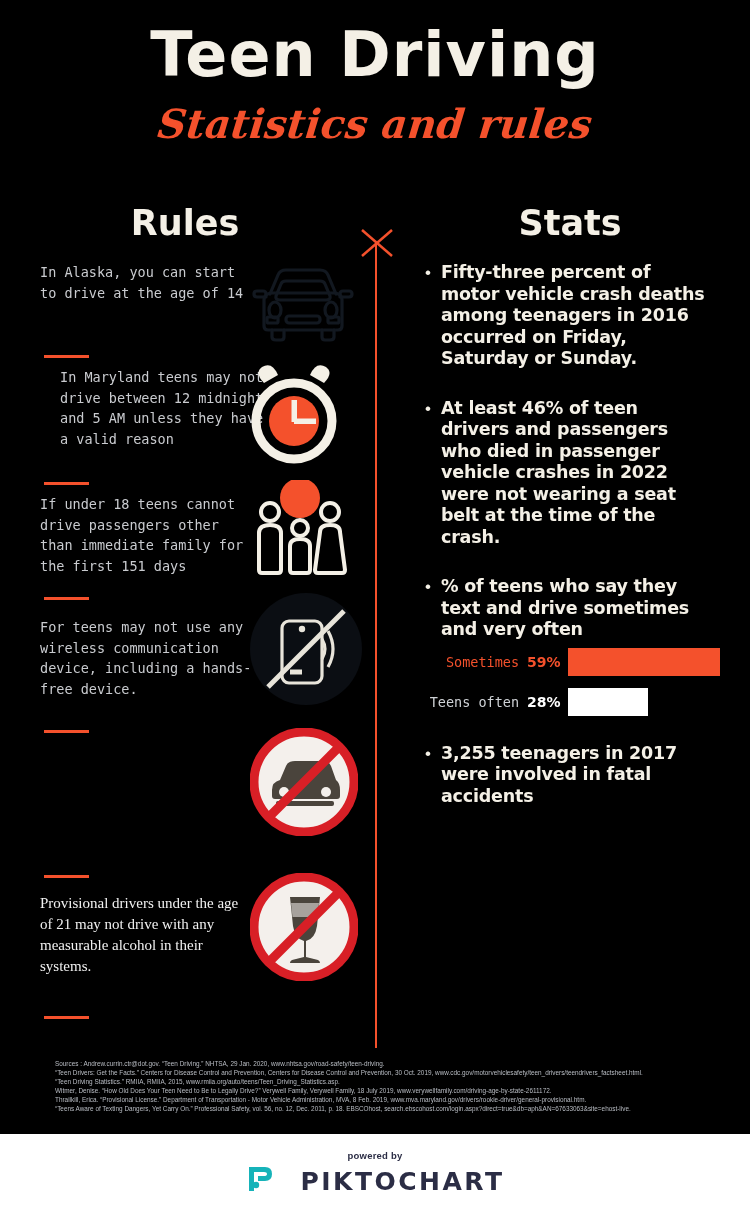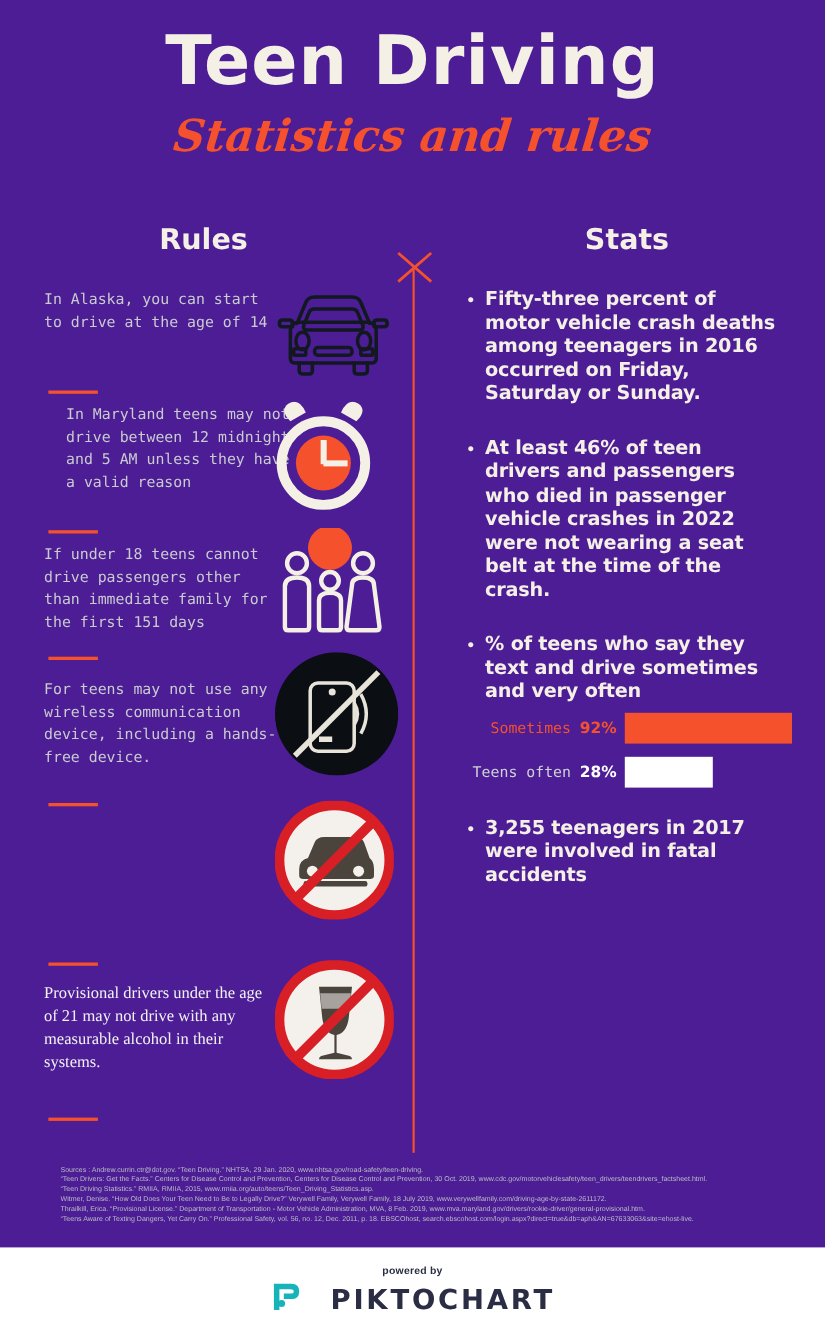--- a/index.html
+++ b/index.html
@@ -3,42 +3,42 @@
 <meta charset="utf-8">
 <style>
   html,body{margin:0;padding:0;}
   body{
     width:750px;height:1214px;
     background:#1d2530;
     font-family:"Liberation Sans",sans-serif;
     overflow:hidden;
     position:relative;
   }
-  .page{position:relative;width:750px;height:1214px;background:#4c1d95;overflow:hidden;}
+  .page{position:relative;width:750px;height:1214px;background:#000000;overflow:hidden;}
 
   
   .title{
     position:absolute;left:0;top:22px;width:750px;text-align:center;
     font-family:"DejaVu Sans",sans-serif;
     font-weight:bold;font-size:62px;letter-spacing:1px;
     color:#f4f0e6;line-height:1.05;
   }
   .subtitle{
     position:absolute;left:0;top:100px;width:750px;text-align:center;
     font-family:"DejaVu Serif",serif;
     font-style:italic;font-weight:bold;font-size:40px;
     color:#f4512c;letter-spacing:0px;
     transform:skewX(-6deg);
   }
 
   
   .head{
     position:absolute;top:203px;
     font-family:"DejaVu Sans",sans-serif;
-    font-weight:bold;font-size:26px;color:#f4f0e6;text-align:center;
+    font-weight:bold;font-size:35px;color:#f4f0e6;text-align:center;
   }
   .head.rules{left:45px;width:280px;}
   .head.stats{left:430px;width:280px;}
 
   
   .divider-line{
     position:absolute;left:375px;top:243px;width:2px;height:805px;
     background:#f4512c;
   }
   .divider-x{position:absolute;left:360px;top:228px;width:34px;height:30px;}
@@ -256,21 +256,21 @@
     </div>
 
     <div class="stat" style="margin-top:16px;margin-bottom:6px;">
       <div class="bullet">•</div>
       <div class="stat-text">% of teens who say they text and drive sometimes and very often</div>
     </div>
 
     <div class="chart">
       <div class="bar-row row-sometimes">
         <div class="bar-label">Sometimes</div>
-        <div class="bar-val">92%</div>
+        <div class="bar-val">59%</div>
         <div class="bar-track">
           <div class="bar-fill" style="width:152px;background:#f4512c;"></div>
         </div>
       </div>
       <div class="bar-row row-veryoften">
         <div class="bar-label">Teens often</div>
         <div class="bar-val">28%</div>
         <div class="bar-track">
           <div class="bar-fill" style="width:80px;background:#ffffff;"></div>
         </div>

